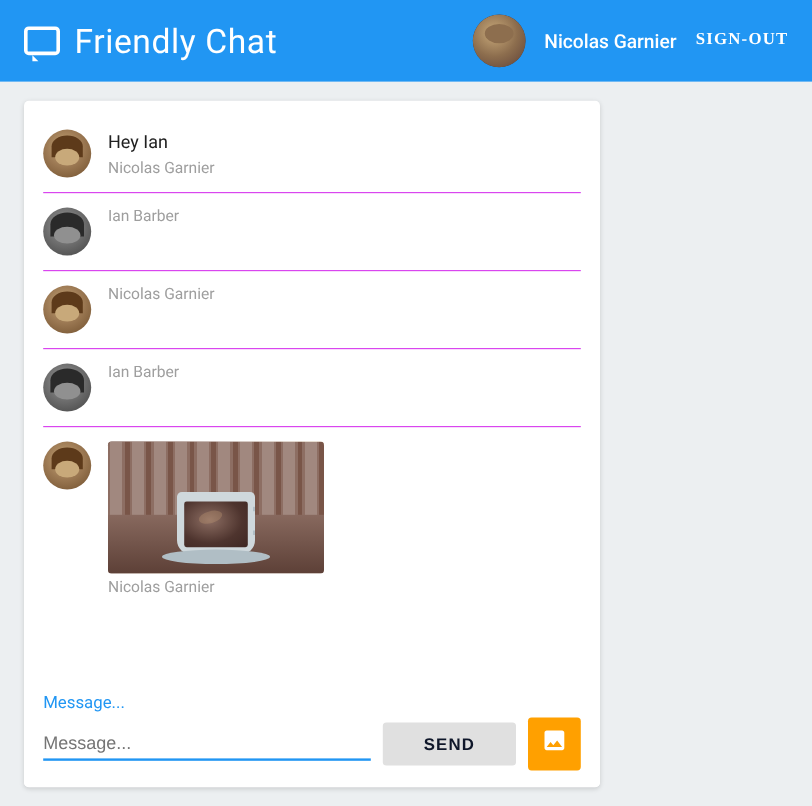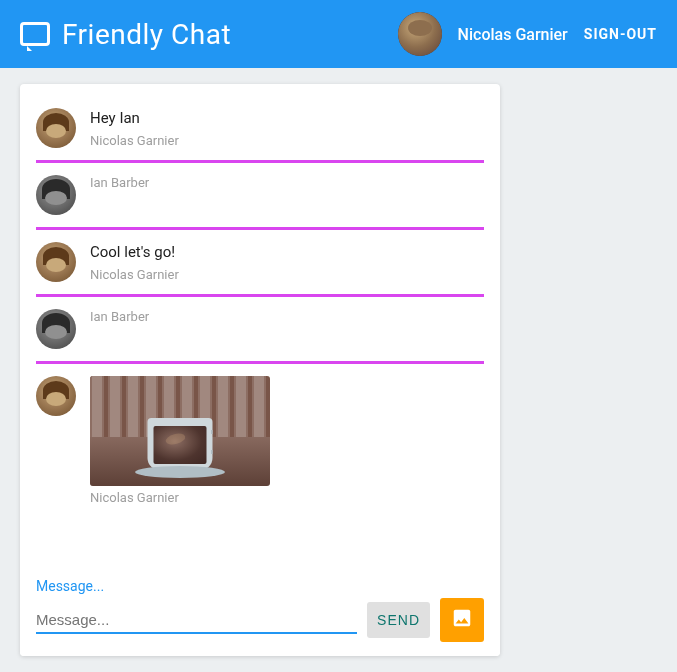--- a/index.html
+++ b/index.html
@@ -66,20 +66,21 @@
       font-size: 16px;
       font-weight: 500;
     }
     .header-signout {
       color: white;
       font-size: 14px;
       font-weight: 700;
       letter-spacing: 1px;
       cursor: pointer;
       text-decoration: none;
+      font-family: Liberation Serif, serif;
     }
 
     
     .main {
       padding: 16px 20px;
       height: calc(672px - 68px);
       display: flex;
       justify-content: flex-start;
     }
 
@@ -98,21 +99,21 @@
     .messages-list {
       flex: 1;
       overflow-y: auto;
       padding: 12px 16px;
     }
 
     .message-item {
       display: flex;
       align-items: flex-start;
       padding: 12px 0;
-      border-bottom: 3px solid #d946ef;
+      border-bottom: 1px solid #d946ef;
       gap: 14px;
     }
     .message-item:last-child {
       border-bottom: none;
     }
 
     .avatar {
       width: 40px;
       height: 40px;
       border-radius: 50%;
@@ -295,25 +296,25 @@
       border: none;
       border-bottom: 2px solid #2196f3;
       outline: none;
       font-size: 15px;
       padding: 4px 0;
       color: #212121;
       background: transparent;
     }
     .send-button {
       background: #e0e0e0;
-      color: #0f766e;
+      color: #0f172a;
       border: none;
-      padding: 8px 10px;
+      padding: 8px 34px;
       font-size: 14px;
-      font-weight: 400;
+      font-weight: 700;
       letter-spacing: 1px;
       cursor: pointer;
       border-radius: 3px;
       height: 36px;
     }
     .image-button {
       background: #ffa000;
       border: none;
       width: 44px;
       height: 44px;
@@ -382,21 +383,20 @@
       <div class="message-item">
         <div class="avatar avatar-ian"></div>
         <div class="message-body">
           <div class="message-sender">Ian Barber</div>
         </div>
       </div>
 
       <div class="message-item">
         <div class="avatar avatar-nicolas"></div>
         <div class="message-body">
-          <div class="message-text">Cool let's go!</div>
           <div class="message-sender">Nicolas Garnier</div>
         </div>
       </div>
 
       <div class="message-item">
         <div class="avatar avatar-ian"></div>
         <div class="message-body">
           <div class="message-sender">Ian Barber</div>
         </div>
       </div>

